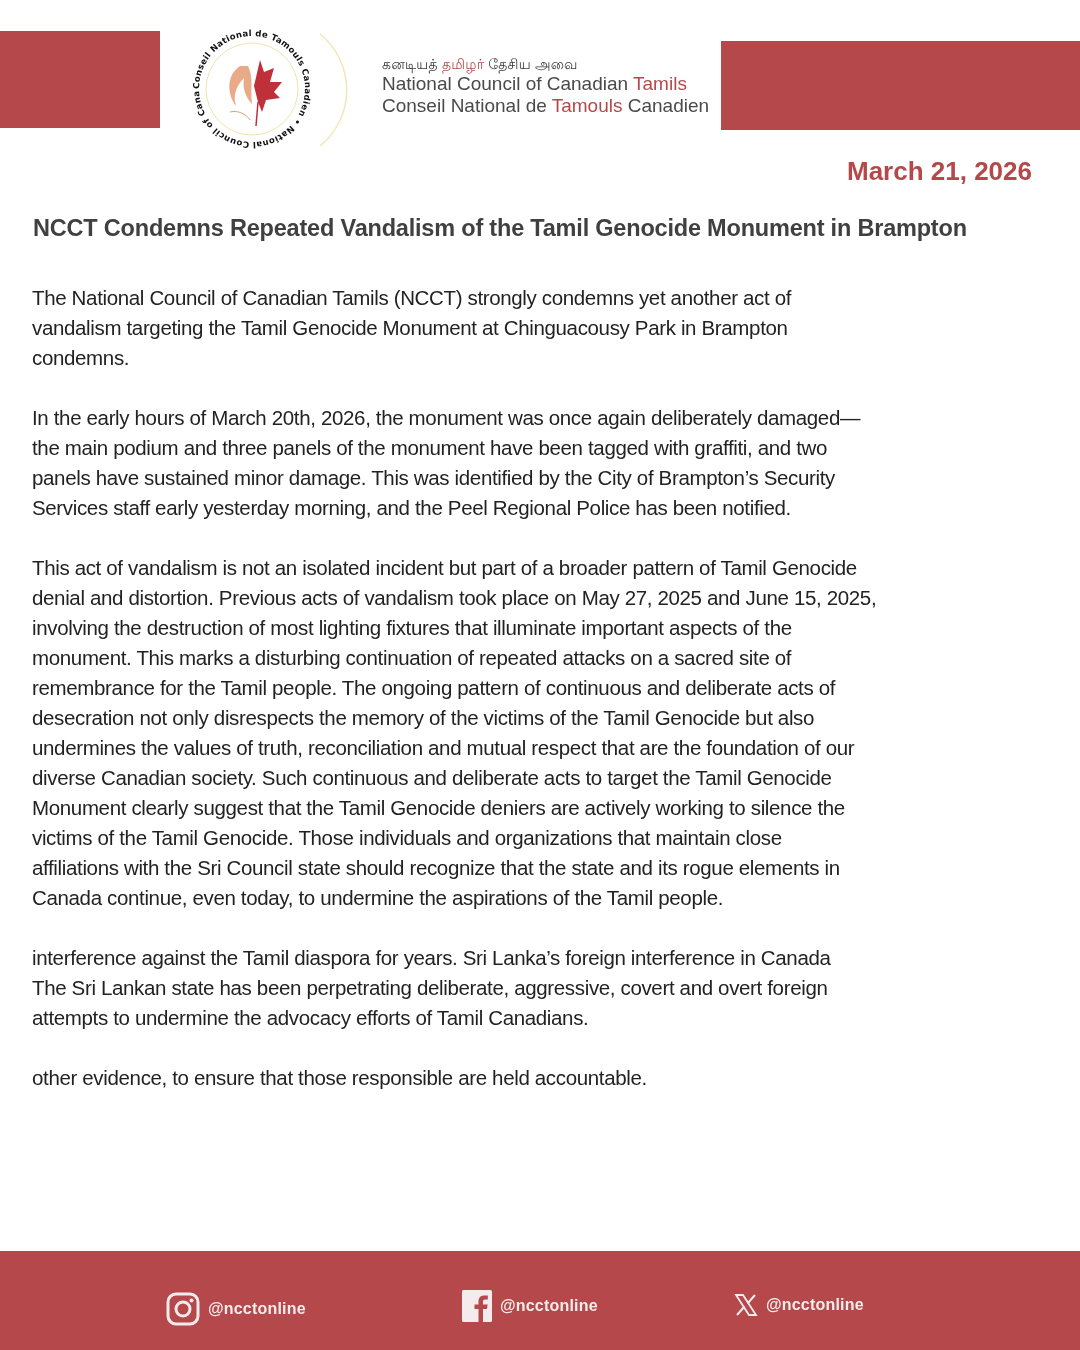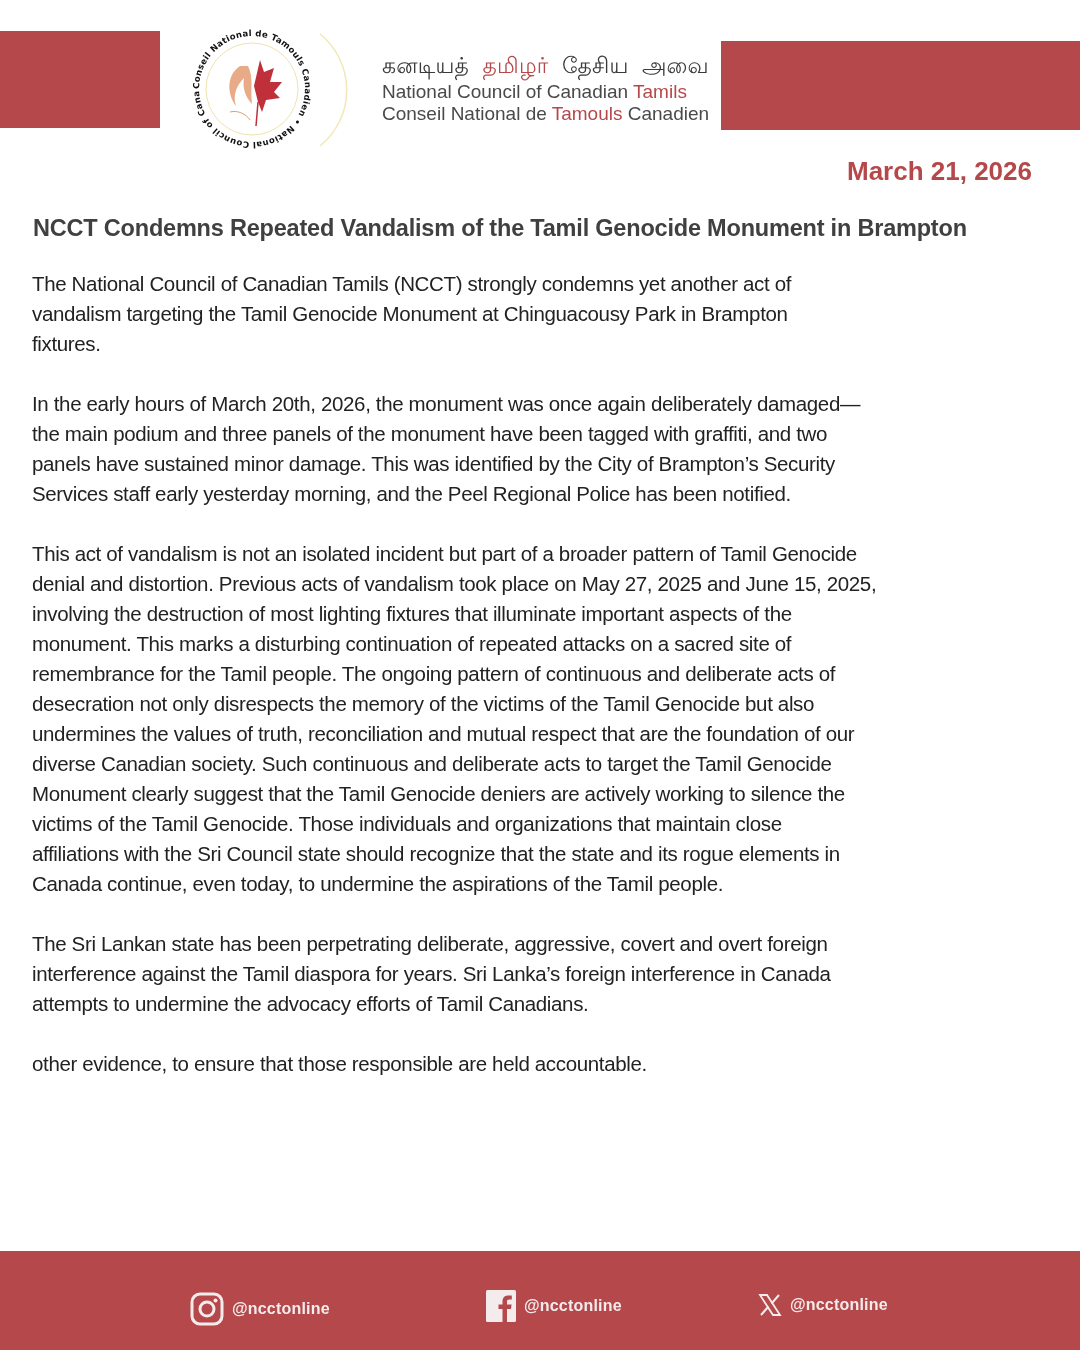--- a/index.html
+++ b/index.html
@@ -8,34 +8,34 @@
     background: #ffffff;
     font-family: "Liberation Sans", "DejaVu Sans", sans-serif;
     color: #1e1e1e;
   }
   .band-left { position: absolute; left: 0; top: 31px; width: 160px; height: 97px; background: #b5484a; }
   .band-right { position: absolute; left: 721px; top: 41px; width: 359px; height: 89px; background: #b5484a; }
 
   .emblem { position: absolute; left: 170px; top: 26px; width: 180px; height: 130px; }
 
   .wordmark { position: absolute; left: 382px; top: 57px; line-height: 1; }
-  .wm-tamil { font-family: Liberation Mono, monospace; font-size: 22px; color: #3a3a3a; white-space: nowrap; letter-spacing: 0.2px; }
+  .wm-tamil { font-family: Liberation Sans, sans-serif; font-size: 14px; color: #3a3a3a; white-space: nowrap; letter-spacing: 0.2px; }
   .wm-line { font-size: 19px; color: #4a4a4a; white-space: nowrap; margin-top: 3px; }
   .accent { color: #b5484a; }
 
   .date { position: absolute; right: 48px; top: 156px; font-size: 26px; font-weight: bold; color: #b5484a; }
 
   .headline { position: absolute; left: 33px; top: 215px; font-size: 23.5px; font-weight: bold; color: #404040; white-space: nowrap; letter-spacing: -0.2px; }
 
-  .body-text { position: absolute; left: 32px; top: 269px; width: 1010px; }
+  .body-text { position: absolute; left: 32px; top: 283px; width: 1010px; }
   .para { margin: 0 0 30px 0; }
   .line { font-size: 20.5px; line-height: 30px; white-space: nowrap; color: #222; letter-spacing: -0.35px; }
 
   .footer { position: absolute; left: 0; top: 1251px; width: 1080px; height: 99px; background: #b5484a; }
-  .social { position: absolute; top: 42px; display: flex; align-items: center; gap: 8px; margin-left: 24px; }
+  .social { position: absolute; top: 42px; display: flex; align-items: center; gap: 8px; }
   .social .handle { color: #f4ecec; font-size: 16px; font-weight: bold; letter-spacing: 0.2px; }
   .social svg { display: block; }
   .s-ig { left: 166px; top: 41px; }
   .s-fb { left: 462px; top: 39px; }
   .s-x  { left: 734px; top: 42px; }
 </style>
 </head>
 <body>
 
 <div class="band-left"></div>
@@ -67,21 +67,21 @@
 </div>
 
 <div class="date">March 21, 2026</div>
 
 <div class="headline">NCCT Condemns Repeated Vandalism of the Tamil Genocide Monument in Brampton</div>
 
 <div class="body-text" id="body">
     <div class="para">
       <div class="line">The National Council of Canadian Tamils (NCCT) strongly condemns yet another act of</div>
       <div class="line">vandalism targeting the Tamil Genocide Monument at Chinguacousy Park in Brampton</div>
-      <div class="line">fixtures.</div>
+      <div class="line">condemns.</div>
     </div>
     <div class="para">
       <div class="line">In the early hours of March 20th, 2026, the monument was once again deliberately damaged—</div>
       <div class="line">the main podium and three panels of the monument have been tagged with graffiti, and two</div>
       <div class="line">panels have sustained minor damage. This was identified by the City of Brampton’s Security</div>
       <div class="line">Services staff early yesterday morning, and the Peel Regional Police has been notified.</div>
     </div>
     <div class="para">
       <div class="line">This act of vandalism is not an isolated incident but part of a broader pattern of Tamil Genocide</div>
       <div class="line">denial and distortion. Previous acts of vandalism took place on May 27, 2025 and June 15, 2025,</div>
@@ -90,22 +90,22 @@
       <div class="line">remembrance for the Tamil people. The ongoing pattern of continuous and deliberate acts of</div>
       <div class="line">desecration not only disrespects the memory of the victims of the Tamil Genocide but also</div>
       <div class="line">undermines the values of truth, reconciliation and mutual respect that are the foundation of our</div>
       <div class="line">diverse Canadian society. Such continuous and deliberate acts to target the Tamil Genocide</div>
       <div class="line">Monument clearly suggest that the Tamil Genocide deniers are actively working to silence the</div>
       <div class="line">victims of the Tamil Genocide. Those individuals and organizations that maintain close</div>
       <div class="line">affiliations with the Sri Council state should recognize that the state and its rogue elements in</div>
       <div class="line">Canada continue, even today, to undermine the aspirations of the Tamil people.</div>
     </div>
     <div class="para">
+      <div class="line">interference against the Tamil diaspora for years. Sri Lanka’s foreign interference in Canada</div>
       <div class="line">The Sri Lankan state has been perpetrating deliberate, aggressive, covert and overt foreign</div>
-      <div class="line">interference against the Tamil diaspora for years. Sri Lanka’s foreign interference in Canada</div>
       <div class="line">attempts to undermine the advocacy efforts of Tamil Canadians.</div>
     </div>
     <div class="para">
       <div class="line">other evidence, to ensure that those responsible are held accountable.</div>
     </div>
   </div>
 
 <div class="footer">
   <div class="social s-ig">
     <svg width="34" height="34" viewBox="0 0 34 34">

